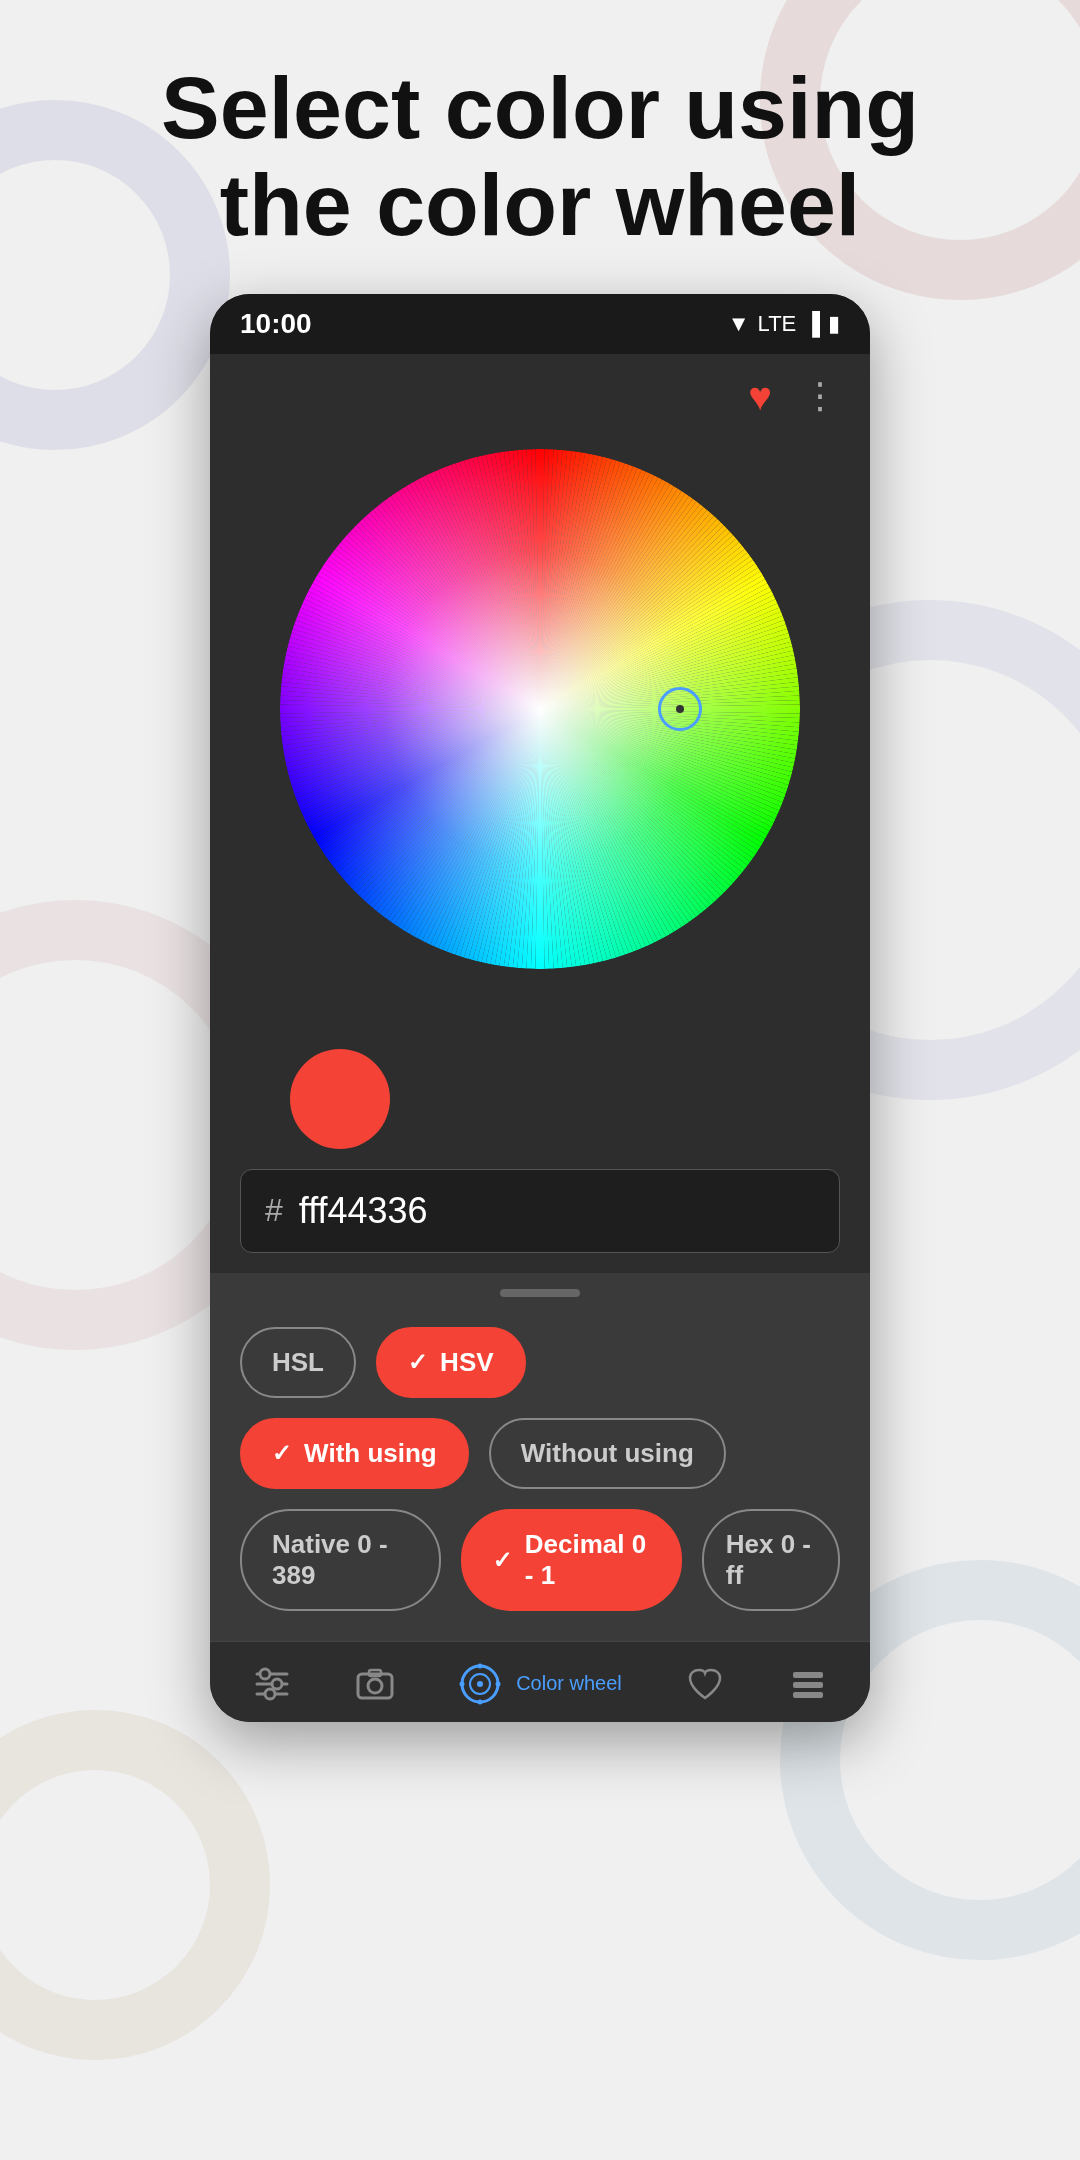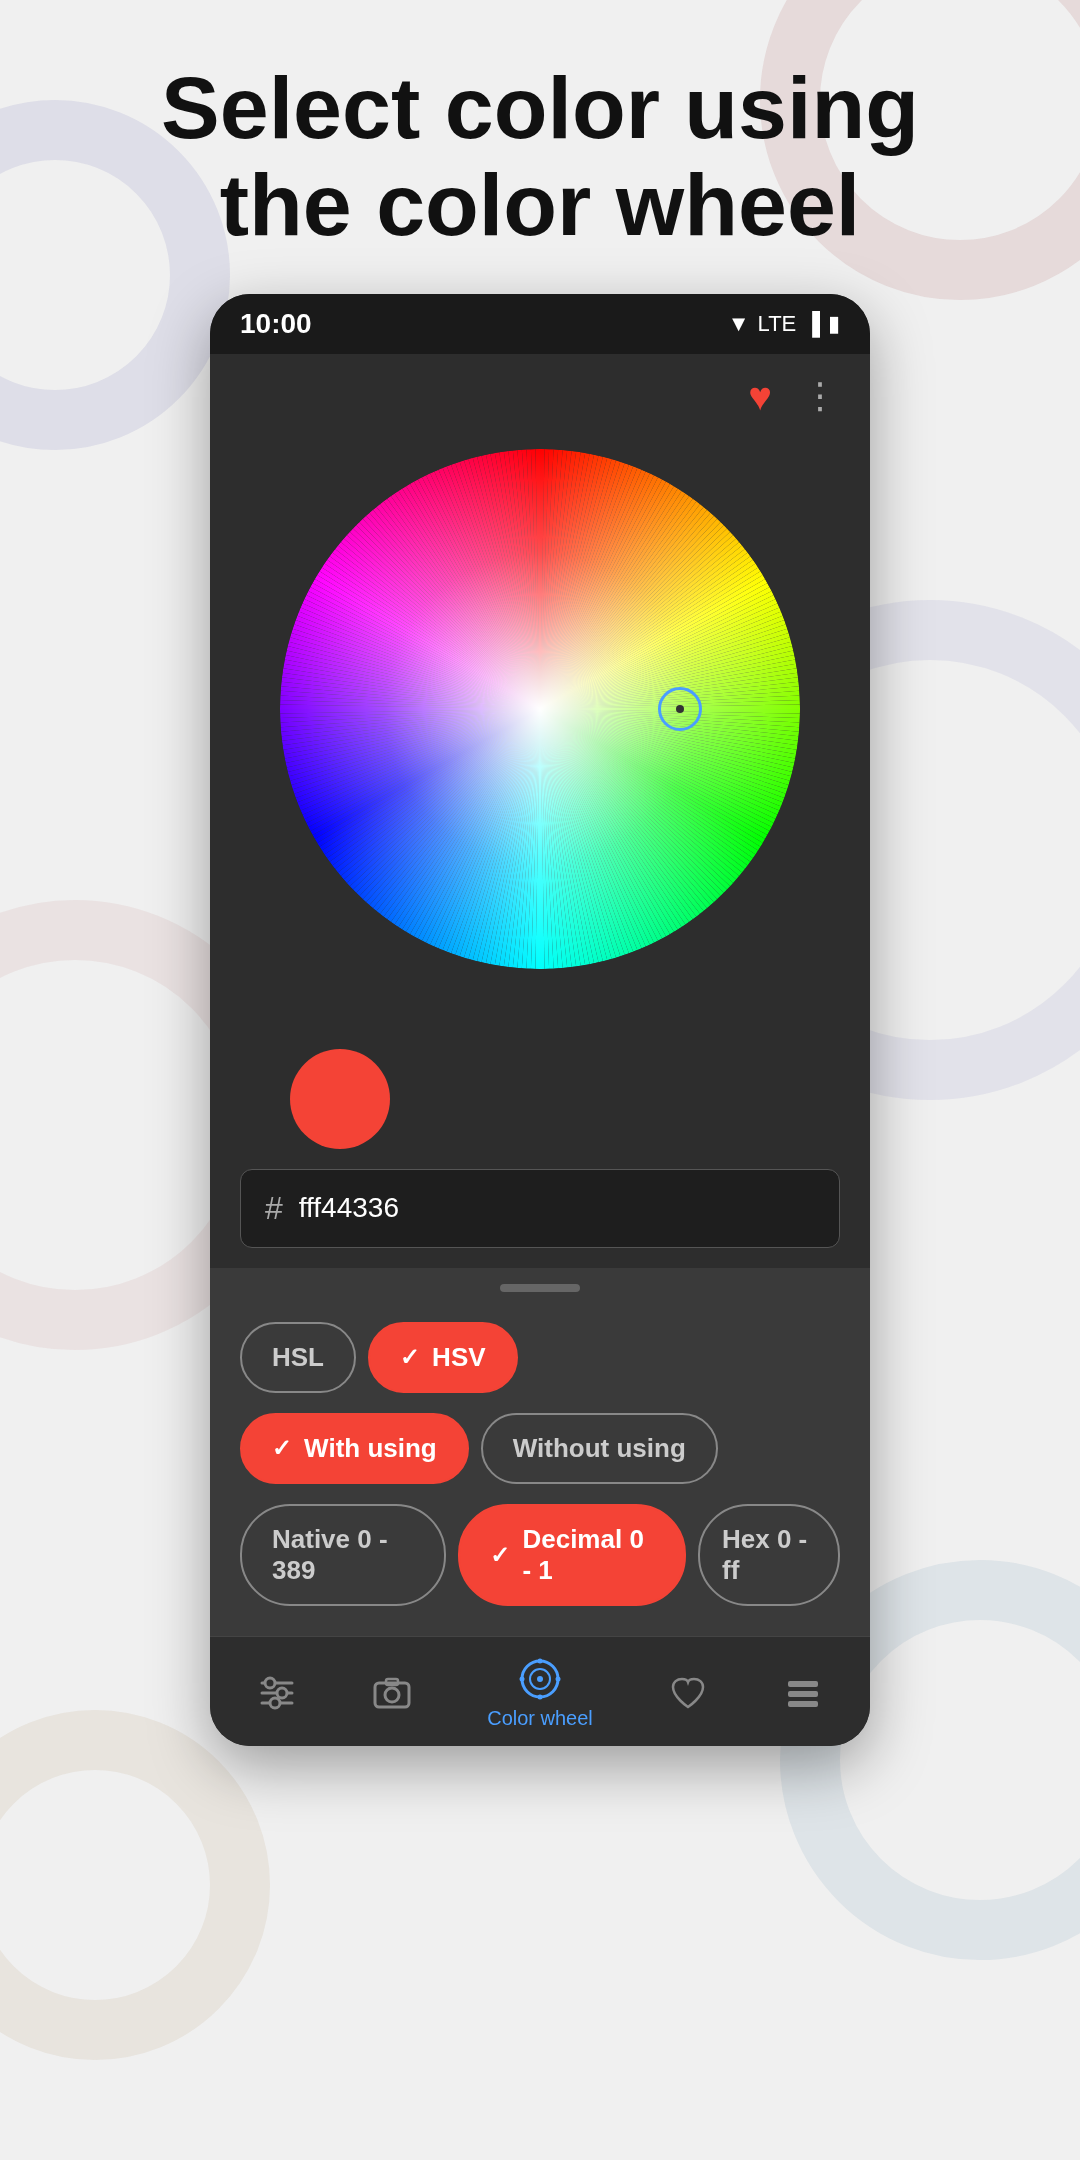--- a/index.html
+++ b/index.html
@@ -169,21 +169,21 @@
       align-items: center;
       padding: 20px 24px;
     }
     .hex-hash {
       color: #aaa;
       font-size: 32px;
       margin-right: 16px;
     }
     .hex-value {
       color: #fff;
-      font-size: 28px;
+      font-size: 36px;
       flex: 1;
     }
 
     
     .bottom-sheet {
       background: #3a3a3a;
       border-radius: 0;
       padding: 16px 30px 10px 30px;
     }
 
@@ -199,21 +199,21 @@
     .options-section {
       display: flex;
       flex-direction: column;
       gap: 20px;
       padding-bottom: 20px;
     }
 
     .options-row {
       display: flex;
       flex-direction: row;
-      gap: 12px;
+      gap: 20px;
       align-items: center;
     }
 
     .option-btn {
       border-radius: 50px;
       padding: 18px 30px;
       font-size: 26px;
       font-weight: 600;
       display: flex;
       align-items: center;
@@ -240,23 +240,23 @@
       background: #2d2d2d;
       display: flex;
       align-items: center;
       justify-content: space-around;
       padding: 20px 10px 16px 10px;
       border-top: 1px solid #444;
     }
 
     .nav-item {
       display: flex;
-      flex-direction: column;
-      align-items: center;
-      gap: 6px;
+      flex-direction: row;
+      align-items: center;
+      gap: 14px;
       cursor: pointer;
     }
     .nav-label {
       font-size: 20px;
       color: #888;
     }
     .nav-label.active {
       color: #4a9eff;
     }
 

